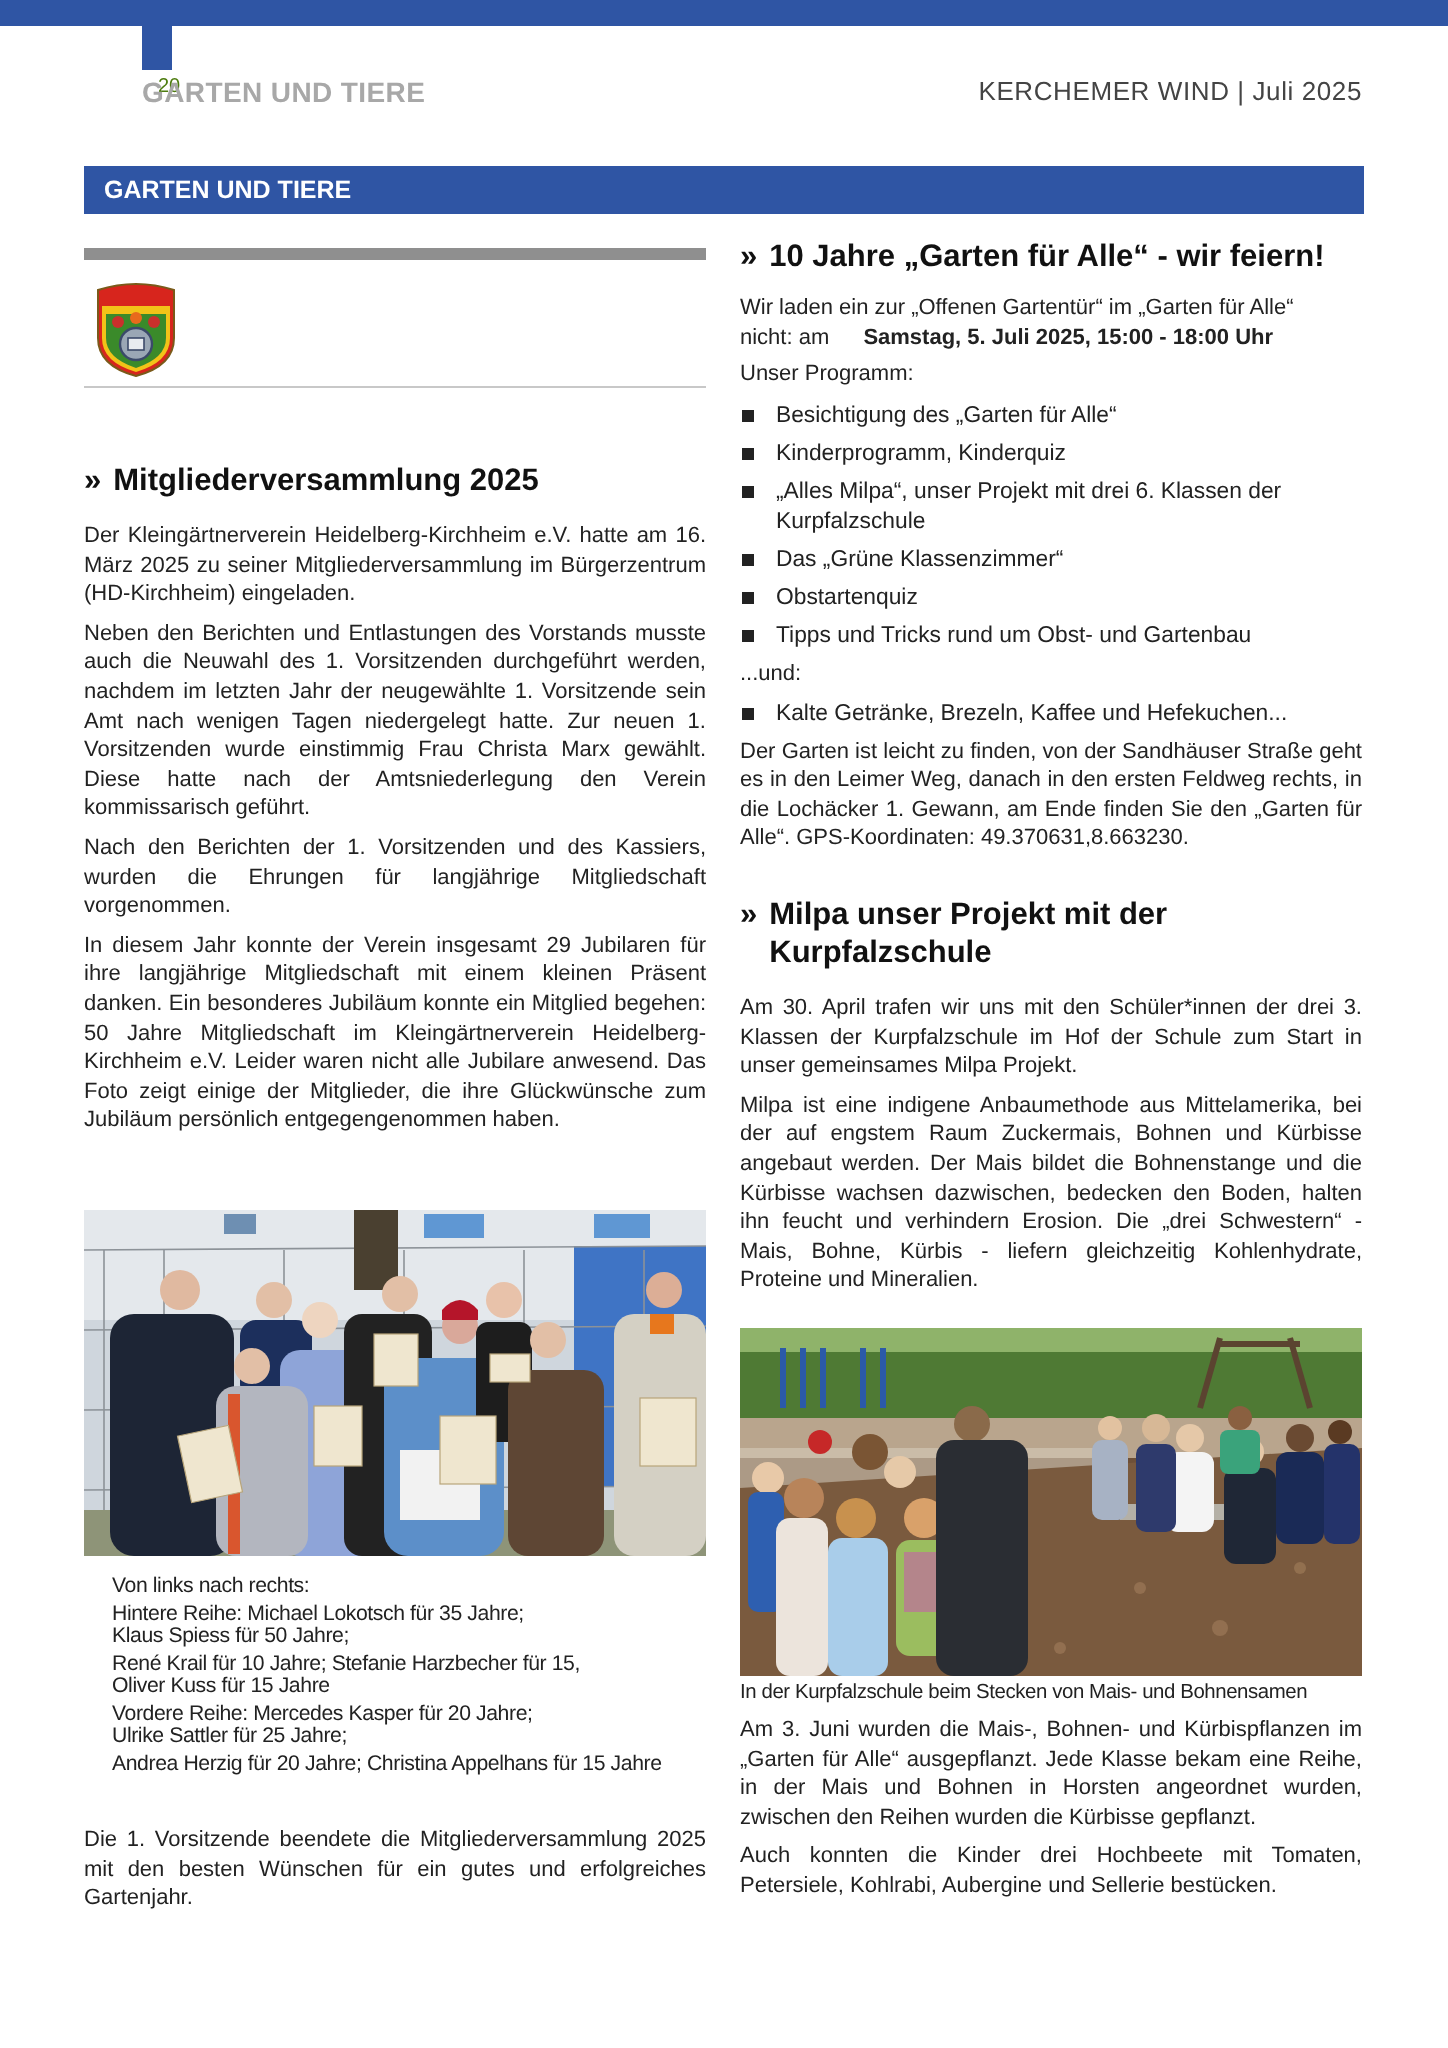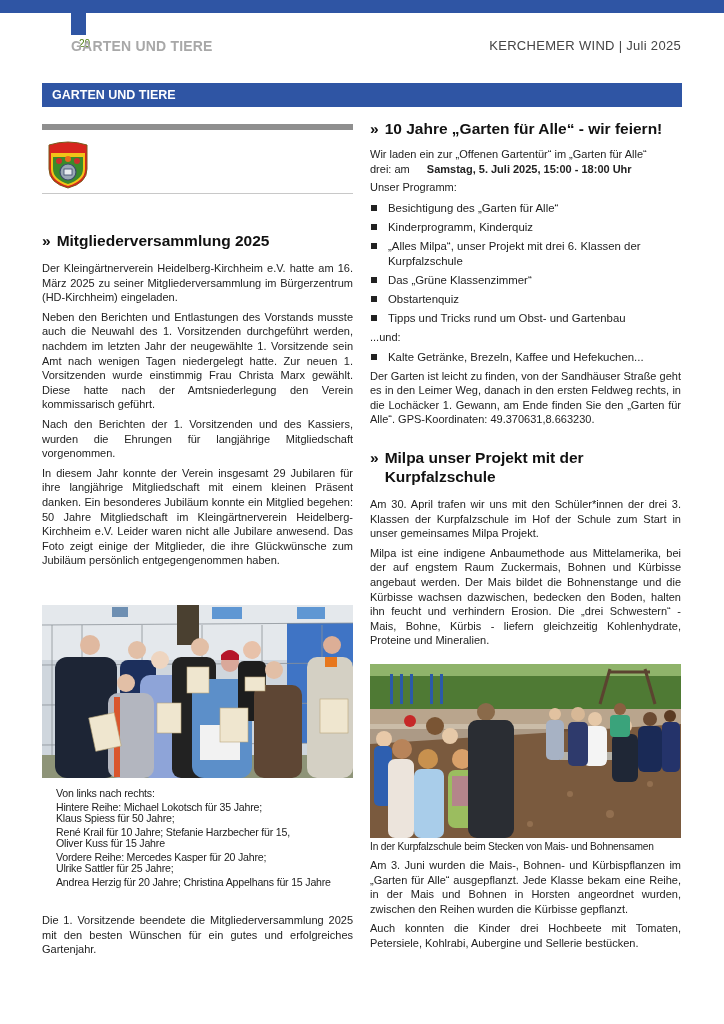--- a/index.html
+++ b/index.html
@@ -154,21 +154,21 @@
 </div>
 
 <div class="col col-right" style="top:119px;">
   <h2 class="h2-wrap">
     <span class="raquo">»</span>
     <span>10 Jahre „Garten für Alle“ - wir feiern!</span>
   </h2>
   <div style="height:9px"></div>
   <p class="body" style="margin-bottom:4px; text-align:left;">
     <span>Wir laden ein zur „Offenen Gartentür“ im „Garten für Alle“</span><br>
-    <span>drei: am </span><b>Samstag, 5. Juli 2025, 15:00 - 18:00 Uhr</b>
+    <span>nicht: am </span><b>Samstag, 5. Juli 2025, 15:00 - 18:00 Uhr</b>
   </p>
   <p class="body" style="margin-bottom:6px;">Unser Programm:</p>
   <ul class="program">
     <li><span class="bullet"></span><span>Besichtigung des „Garten für Alle“</span></li>
     <li><span class="bullet"></span><span>Kinderprogramm, Kinderquiz</span></li>
     <li><span class="bullet"></span><span>„Alles Milpa“, unser Projekt mit drei 6. Klassen der Kurpfalzschule</span></li>
     <li><span class="bullet"></span><span>Das „Grüne Klassenzimmer“</span></li>
     <li><span class="bullet"></span><span>Obstartenquiz</span></li>
     <li><span class="bullet"></span><span>Tipps und Tricks rund um Obst- und Gartenbau</span></li>
   </ul>

